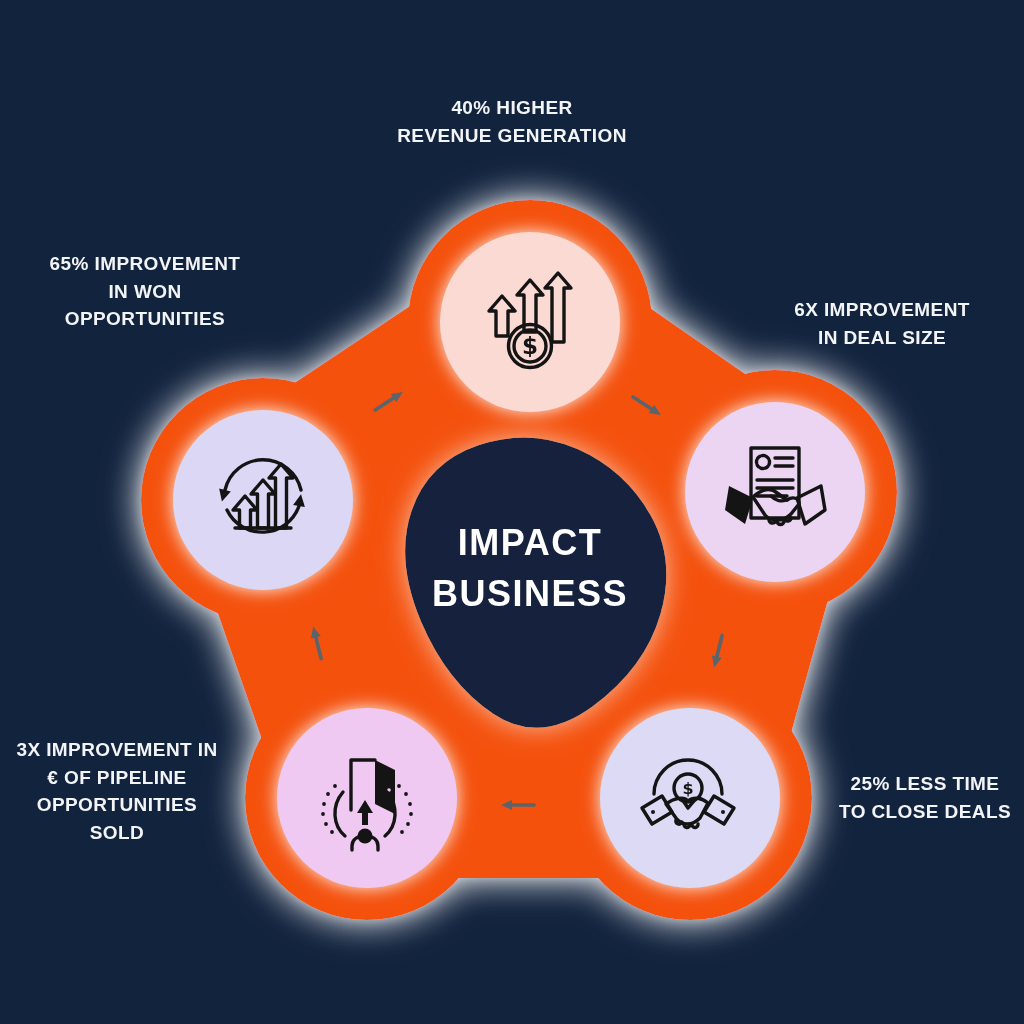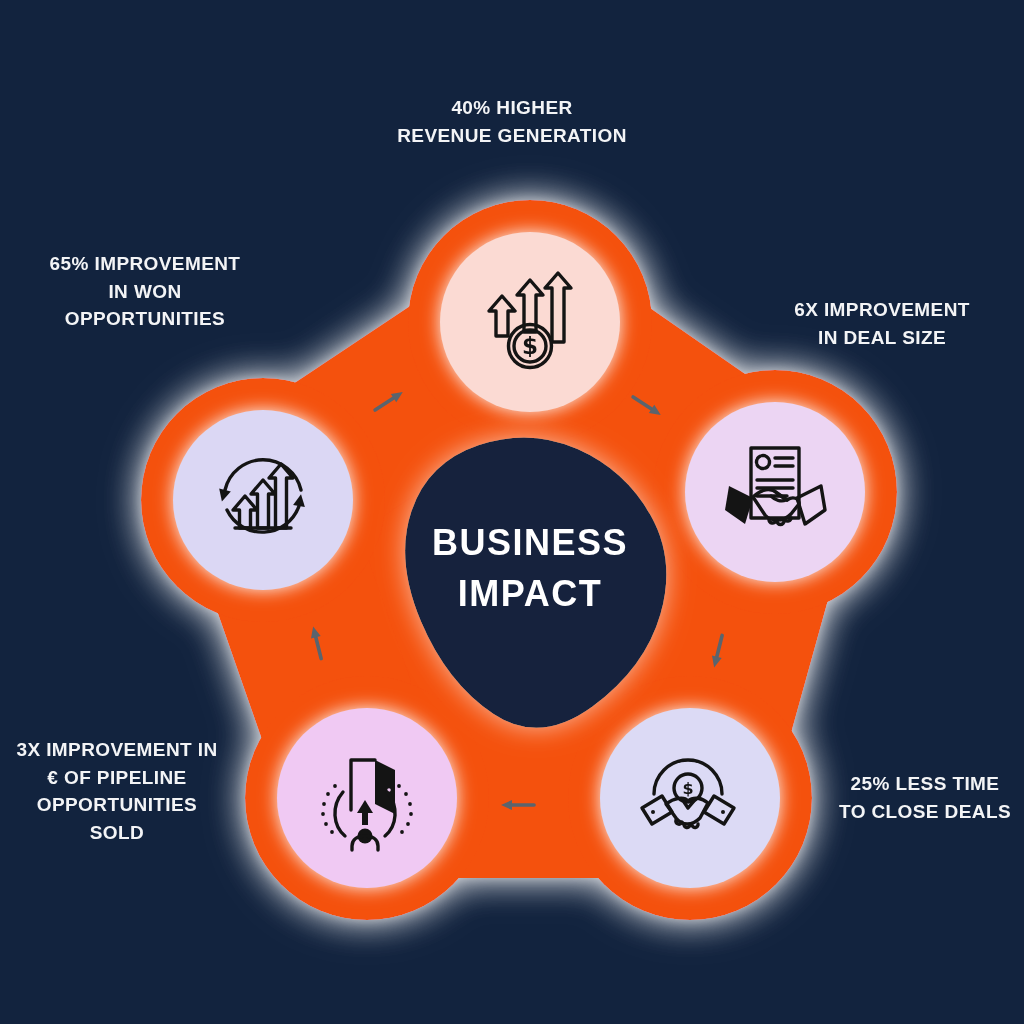--- a/index.html
+++ b/index.html
@@ -170,17 +170,17 @@
 TO CLOSE DEALS</div>
   <div class="node-label" style="left:-6px;top:736px;width:246px;">3X IMPROVEMENT IN
 € OF PIPELINE
 OPPORTUNITIES
 SOLD</div>
   <div class="node-label" style="left:5px;top:250px;width:280px;">65% IMPROVEMENT
 IN WON
 OPPORTUNITIES</div>
 
   <div class="center-title">
+    <div>IMPACT</div>
     <div>BUSINESS</div>
-    <div>IMPACT</div>
   </div>
 
 </div>
 
 </body></html>

